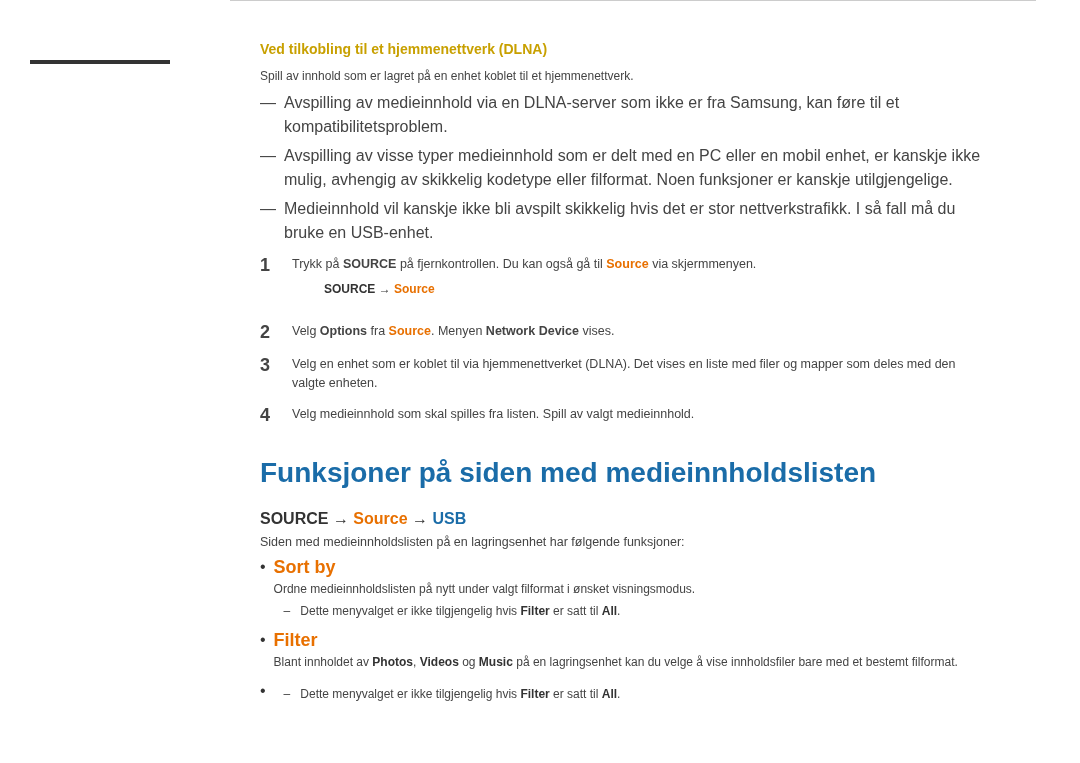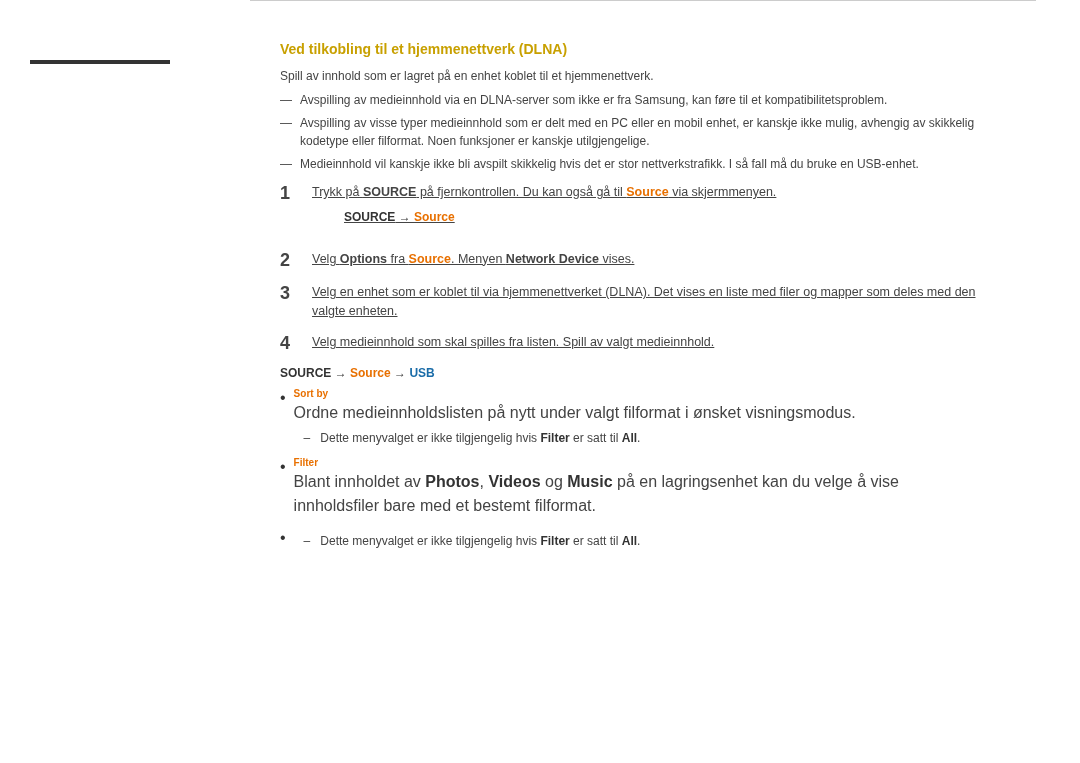--- a/index.html
+++ b/index.html
@@ -9,21 +9,20 @@
       font-size: 13px;
       color: #333;
       width: 1080px;
       min-height: 763px;
       overflow: hidden;
     }
     .page {
       display: flex;
       width: 1036px;
       min-height: 763px;
-      gap: 20px;
     }
     .sidebar {
       width: 230px;
       flex-shrink: 0;
       padding-top: 60px;
       padding-left: 30px;
     }
     .sidebar-bar {
       width: 140px;
       height: 4px;
@@ -44,21 +43,21 @@
     .small-text {
       font-size: 12px;
       color: #444;
       margin-bottom: 6px;
       line-height: 1.5;
     }
     .dash-item {
       display: flex;
       gap: 8px;
       margin-bottom: 5px;
-      font-size: 12px;
+      font-size: 16px;
       color: #444;
       line-height: 1.5;
     }
     .dash-item::before {
       content: '—';
       flex-shrink: 0;
     }
     .numbered-list {
       margin-top: 10px;
       margin-left: 0;
@@ -73,40 +72,39 @@
     }
     .num {
       font-size: 18px;
       font-weight: bold;
       color: #444;
       min-width: 20px;
       line-height: 1.2;
     }
     .numbered-item .body {
       flex: 1;
-      text-decoration: underline;
     }
     .source-line {
       font-size: 12px;
       color: #333;
       margin: 6px 0 12px 32px;
     }
     .bold { font-weight: bold; }
     .orange { color: #e87000; font-weight: bold; }
     .blue-link { color: #1a6ca8; font-weight: bold; }
 
     .big-section-title {
       font-size: 28px;
       font-weight: bold;
       color: #1a6ca8;
       margin: 30px 0 20px 0;
       line-height: 1.2;
     }
     .source-block {
-      font-size: 12px;
+      font-size: 16px;
       margin-bottom: 7px;
     }
     .source-block-inner {
       font-weight: bold;
       color: #333;
     }
     .bullet-section {
       margin-top: 8px;
     }
     .bullet-item {
@@ -119,24 +117,24 @@
       color: #333;
       font-size: 16px;
       line-height: 1.3;
     }
     .bullet-content {
       flex: 1;
     }
     .bullet-label {
       font-weight: bold;
       color: #e87000;
-      font-size: 10px;
+      font-size: 18px;
     }
     .bullet-desc {
-      font-size: 16px;
+      font-size: 12px;
       color: #444;
       margin-top: 2px;
       line-height: 1.5;
     }
     .sub-dash {
       display: flex;
       gap: 10px;
       margin-top: 4px;
       font-size: 12px;
       color: #444;
@@ -202,29 +200,31 @@
         </div>
 
         <div class="numbered-item">
           <span class="num">4</span>
           <div class="body">Velg medieinnhold som skal spilles fra listen. Spill av valgt medieinnhold.</div>
         </div>
       </div>
     </div>
 
     <div>
+      <div class="big-section-title">Funksjoner på siden med medieinnholdslisten</div>
 
       <div class="source-block">
         <span class="source-block-inner">SOURCE</span>
         <span> → </span>
         <span class="orange">Source</span>
         <span> → </span>
         <span class="blue-link">USB</span>
       </div>
 
+      <div class="intro-text">Siden med medieinnholdslisten på en lagringsenhet har følgende funksjoner:</div>
 
       <div class="bullet-section">
 
         <div class="bullet-item">
           <span class="bullet-dot">•</span>
           <div class="bullet-content">
             <div class="bullet-label">Sort by</div>
             <div class="bullet-desc">Ordne medieinnholdslisten på nytt under valgt filformat i ønsket visningsmodus.</div>
             <div class="sub-dash">
               <span>Dette menyvalget er ikke tilgjengelig hvis <span class="inline-bold">Filter</span> er satt til <span class="inline-bold">All</span>.</span>

